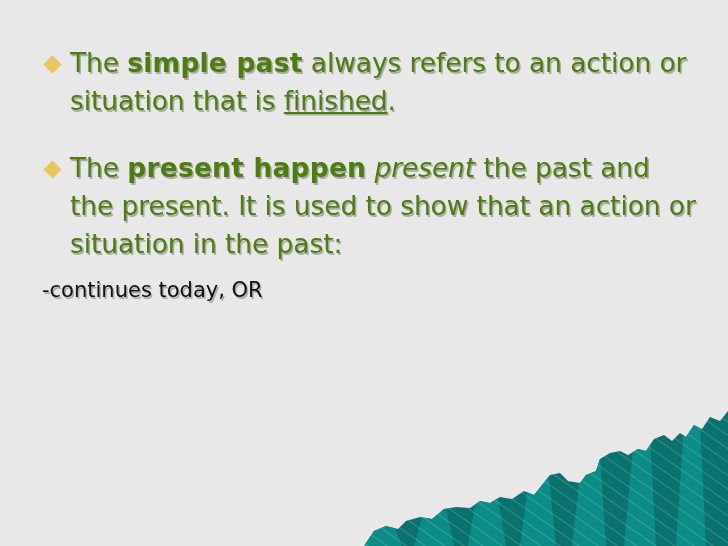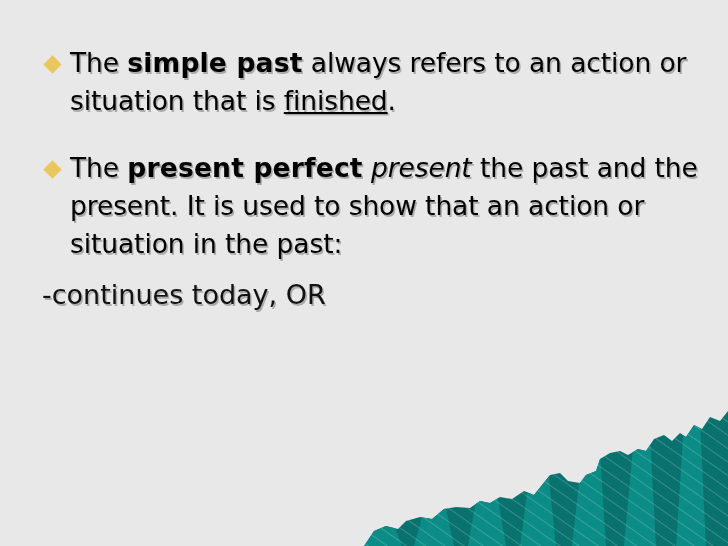--- a/index.html
+++ b/index.html
@@ -54,21 +54,21 @@
     width: 13px;
     height: 13px;
     background: #e9c75e;
     transform: rotate(45deg);
   }
 
   .para {
     font-family: "DejaVu Sans", "Liberation Sans", sans-serif;
     font-size: 26.5px;
     line-height: 1.42;
-    color: #000000;
+    color: #4d7c0f;
     letter-spacing: -0.1px;
     text-shadow: 1.5px 1.5px 0.6px rgba(120,120,120,0.55);
     margin: 0;
   }
 
   .para b, .para .strong {
     font-weight: bold;
     letter-spacing: 0.2px;
   }
 
@@ -76,21 +76,21 @@
     font-style: italic;
   }
 
   .para .underlined {
     text-decoration: underline;
     text-underline-offset: 2px;
   }
 
   .sub-line {
     font-family: "DejaVu Sans", "Liberation Sans", sans-serif;
-    font-size: 27px;
+    font-size: 21px;
     line-height: 1.42;
     color: #111111;
     text-shadow: 1.5px 1.5px 0.6px rgba(120,120,120,0.55);
     margin: 0 0 6px 4px;
   }
 
   #sub-list {
     margin-top: -16px;
     padding-left: 0;
   }
@@ -137,21 +137,21 @@
 
   <div id="content">
 
     <div class="bullet-block">
       <span class="diamond-bullet"></span>
       <p class="para"><span>The </span><b class="strong">simple past</b><span> always refers to an action or situation that is </span><span class="underlined">finished</span><span>.</span></p>
     </div>
 
     <div class="bullet-block">
       <span class="diamond-bullet"></span>
-      <p class="para"><span>The </span><b class="strong">present perfect</b><span> </span><span class="emph">present</span><span> the past and the present. It is used to show that an action or situation in the past:</span></p>
+      <p class="para"><span>The </span><b class="strong">present happen</b><span> </span><span class="emph">present</span><span> the past and the present. It is used to show that an action or situation in the past:</span></p>
     </div>
 
     <div id="sub-list">
       <p class="sub-line">-continues today, OR</p>
     </div>
 
   </div>
 </div>
 
 </body></html>

